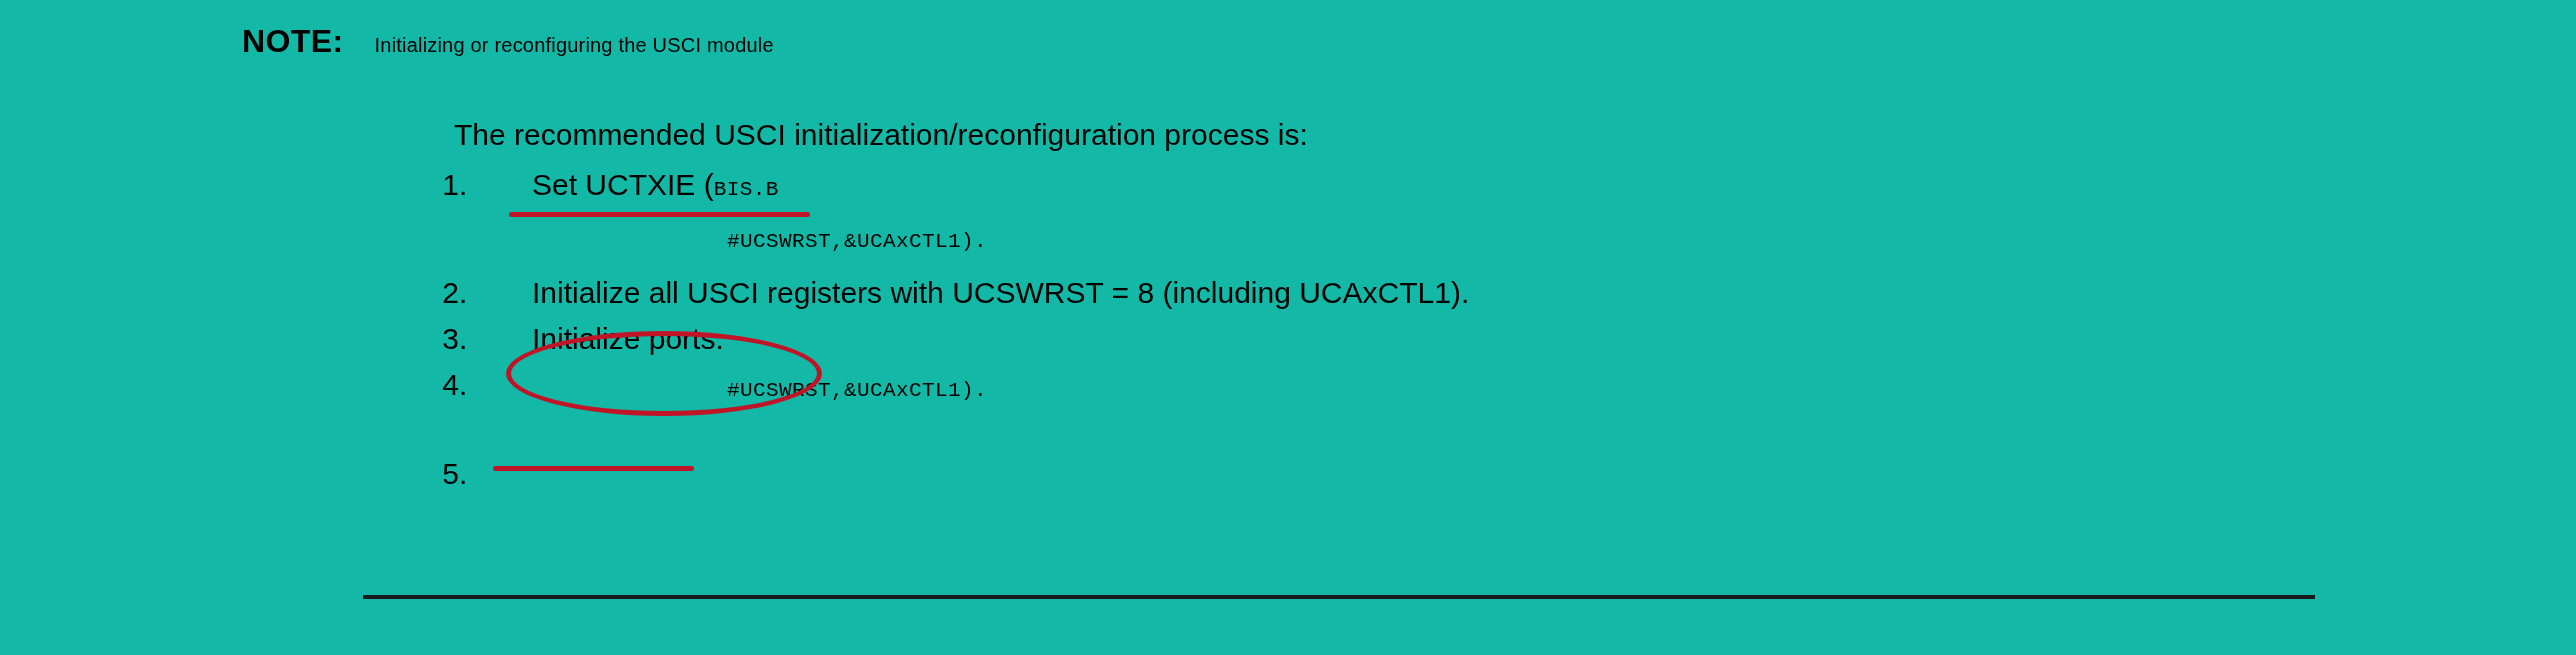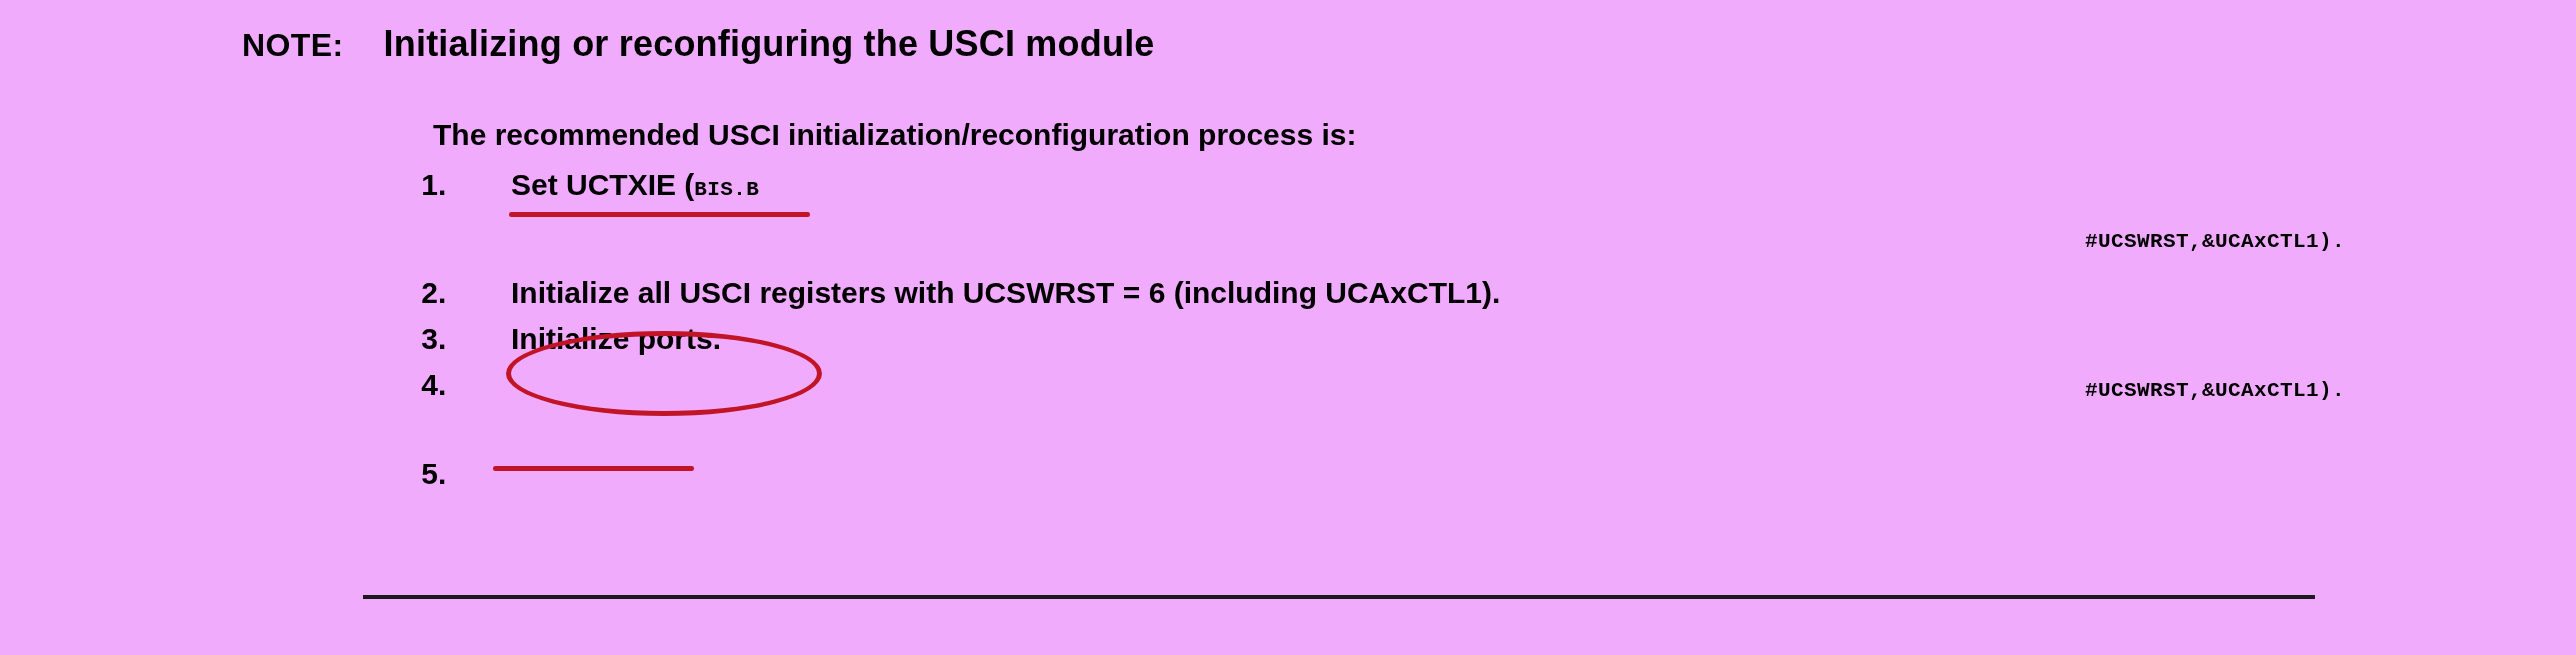--- a/index.html
+++ b/index.html
@@ -10,52 +10,51 @@
   }
   body {
     font-family: "Liberation Sans", sans-serif;
     color: #000000;
   }
 
   #page {
     position: relative;
     width: 2576px;
     height: 656px;
-    background: #f0abfc;
+    background: #14b8a6;
     overflow: hidden;
   }
 
   
   .note-header {
     position: absolute;
     left: 242px;
     top: 23.4px;
     display: flex;
     align-items: baseline;
     white-space: nowrap;
   }
   .note-label {
     font-size: 32px;
     font-weight: bold;
     letter-spacing: 0.4px;
   }
   .note-title {
-    font-size: 36px;
-    font-weight: bold;
-    margin-left: 40px;
+    font-size: 20px;
+    font-weight: normal;
+    margin-left: 31px;
     letter-spacing: 0.2px;
   }
 
   
   .body-block {
     position: absolute;
-    left: 433px;
+    left: 454px;
     top: 112px;
     width: 1912px;
-    font-weight: bold;
   }
 
   .intro {
     font-size: 30px;
     line-height: 45px;
     white-space: nowrap;
   }
 
   .step-list {
     margin: 4.7px 0 0 0;
@@ -84,21 +83,20 @@
     font-family: "Liberation Mono", "DejaVu Sans Mono", monospace;
     font-size: 21px;
     letter-spacing: 0.4px;
   }
   .cont-line {
     margin-left: 78px;
     padding-left: 195px;
     font-size: 30px;
     line-height: 48px;
     white-space: nowrap;
-    text-align: right;
   }
 
   
   .step-1 { margin-bottom: 0px; }
   .step-2 { margin-top: 4.7px; }
   .step-5 { margin-top: 36px; }
 
   
   .ink {
     position: absolute;
@@ -151,21 +149,21 @@
       <li class="step step-1">
         <span class="step-num">1.</span>
         <span class="step-text"><span>Set UCTXIE</span><span> (</span><span class="mono">BIS.B</span></span>
       </li>
       <li class="cont-line">
         <span class="mono">#UCSWRST,&amp;UCAxCTL1).</span>
       </li>
 
       <li class="step step-2">
         <span class="step-num">2.</span>
-        <span class="step-text">Initialize all USCI registers with UCSWRST = 6 (including UCAxCTL1).</span>
+        <span class="step-text">Initialize all USCI registers with UCSWRST = 8 (including UCAxCTL1).</span>
       </li>
 
       <li class="step step-3">
         <span class="step-num">3.</span>
         <span class="step-text">Initialize ports.</span>
       </li>
 
       <li class="step step-4">
         <span class="step-num">4.</span>
       </li>

